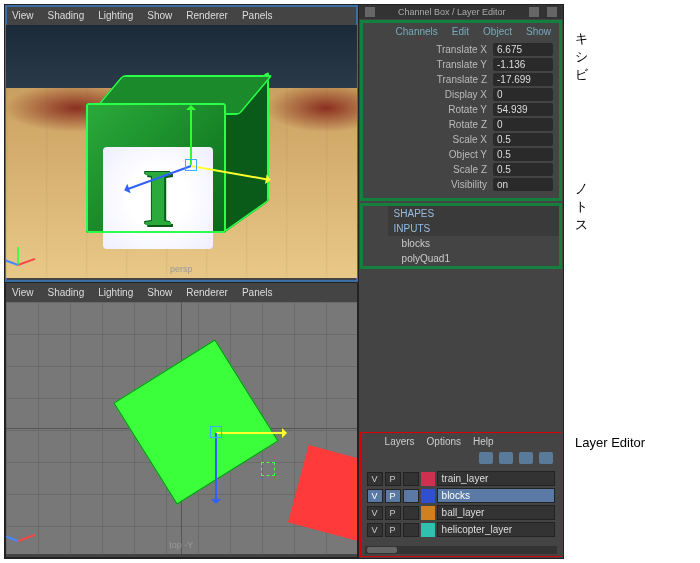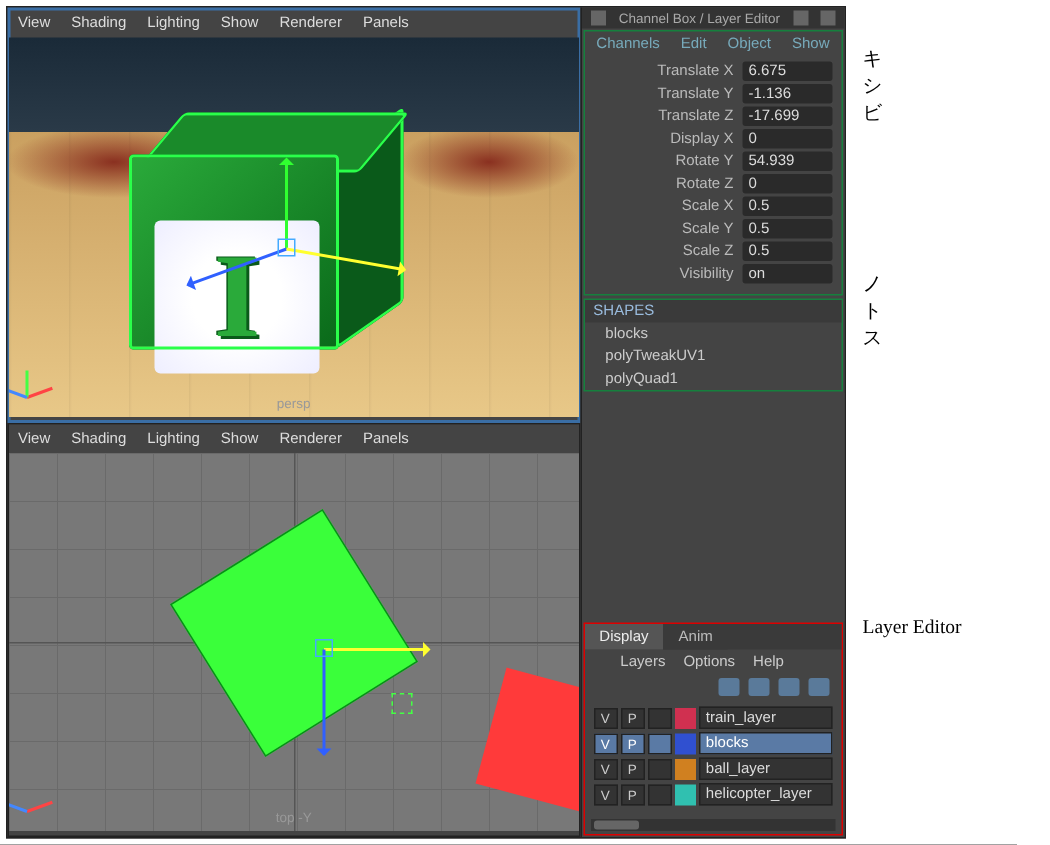--- a/index.html
+++ b/index.html
@@ -196,21 +196,21 @@
 
   
   .right-panel {
     flex:1;
     background:#444;
     border-left:1px solid #222;
     display:flex;
     flex-direction:column;
     position:relative;
   }
-  .box{ border:1px solid #15803d; margin:1px; }
+  .box{ border:3px solid #15803d; margin:1px;padding-left:25px; }
   .panel-title {
     background:#333;
     padding:2px 6px;
     font-size:9px;
     color:#aaa;
     display:flex;
     gap:8px;
     align-items:center;
   }
   .panel-title .t{flex:1; text-align:center;}
@@ -460,50 +460,46 @@
           </div>
           <div class="attr-row">
             <span class="lbl">Rotate Z</span>
             <span class="val">0</span>
           </div>
           <div class="attr-row">
             <span class="lbl">Scale X</span>
             <span class="val">0.5</span>
           </div>
           <div class="attr-row">
-            <span class="lbl">Scale Y</span>
+            <span class="lbl">Object Y</span>
             <span class="val">0.5</span>
           </div>
           <div class="attr-row">
             <span class="lbl">Scale Z</span>
             <span class="val">0.5</span>
           </div>
           <div class="attr-row">
             <span class="lbl">Visibility</span>
             <span class="val">on</span>
           </div>
         </div>
     </div>
 
     <div class="box">
       <div class="section-hdr">SHAPES</div>
+      <div class="section-hdr">INPUTS</div>
       <div id="inputs">
           <div class="section-item">blocks</div>
-          <div class="section-item">polyTweakUV1</div>
           <div class="section-item">polyQuad1</div>
         </div>
     </div>
 
     <div class="filler"></div>
 
     <div class="layer-box">
-      <div class="layer-tabs">
-        <div class="tab active">Display</div>
-        <div class="tab">Anim</div>
-      </div>
       <div class="layer-menu">
         <span>Layers</span>
         <span>Options</span>
         <span>Help</span>
       </div>
       <div class="layer-icons">
         <div class="li"></div>
         <div class="li"></div>
         <div class="li"></div>
         <div class="li"></div>
@@ -538,13 +534,13 @@
     <span class="lname">helicopter_layer</span>
           </div>
         </div>
       <div class="scroll"></div>
     </div>
   </div>
 </div>
 
 <div class="annot" style="left:575px; top:30px;">キ<br>シ<br>ビ</div>
 <div class="annot" style="left:575px; top:180px;">ノ<br>ト<br>ス</div>
-<div class="annot" style="left:575px; top:410px;font-family:Liberation Serif, serif;">Layer Editor</div>
+<div class="annot" style="left:575px; top:435px;">Layer Editor</div>
 
 </body></html>

